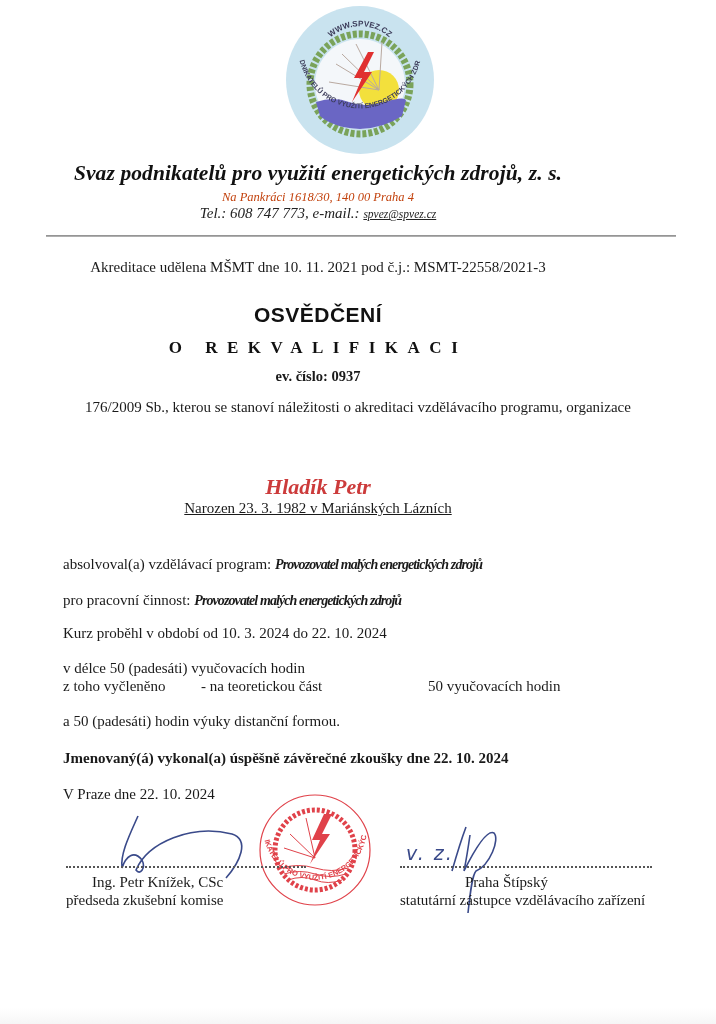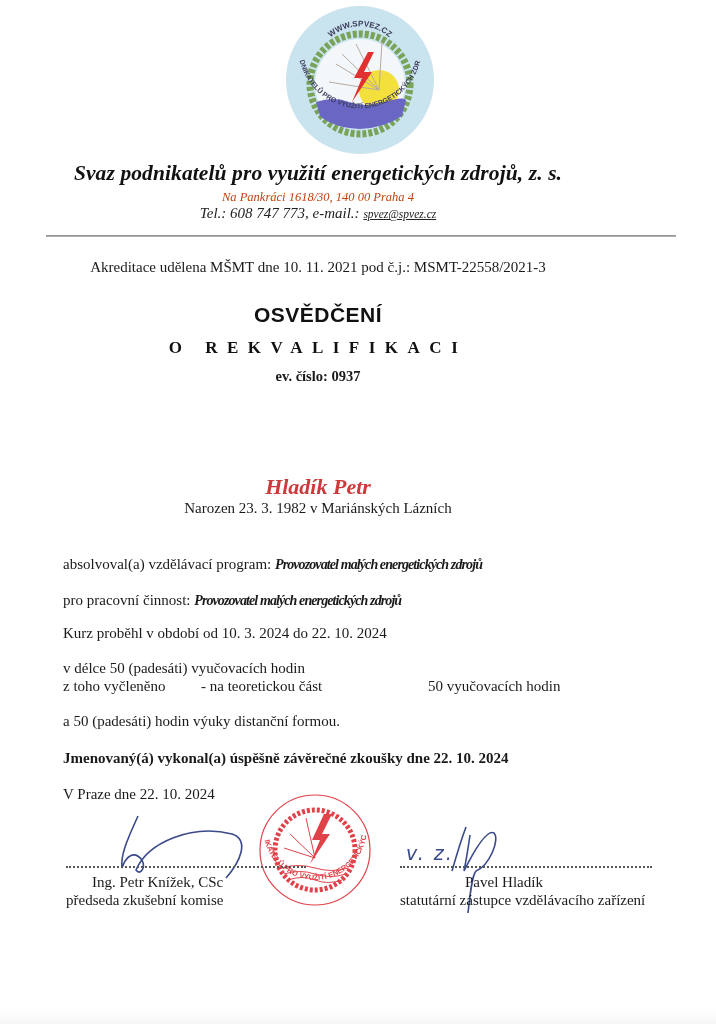--- a/index.html
+++ b/index.html
@@ -17,21 +17,21 @@
     .header-rule { left: 46px; top: 235px; width: 630px; height: 2px; background: linear-gradient(#888, #bbb); }
 
     .accreditation { top: 259px; font-size: 15px; }
     .cert-title { top: 303px; font-family: "Liberation Sans", sans-serif; font-weight: bold; font-size: 21px; letter-spacing: 0.5px; color: #111; }
     .cert-subtitle { top: 338px; font-weight: bold; font-size: 17px; letter-spacing: 9.5px; color: #111; }
     .cert-number { top: 368px; font-weight: bold; font-size: 14.5px; }
 
     .intro { top: 398px; left: 40px; width: 636px; text-align: center; font-size: 15px; line-height: 19px; }
 
     .recipient-name { top: 474px; font-style: italic; font-weight: bold; font-size: 22px; color: #cc3b3b; }
-    .birth { top: 500px; font-size: 15px; }
+    .birth { top: 500px; font-size: 15px; text-decoration: underline; }
 
     .line { left: 63px; font-size: 15px; white-space: nowrap; }
     .line .em { font-style: italic; font-weight: bold; font-size: 14px; letter-spacing: -0.9px; }
     .l-program { top: 556px; }
     .l-activity { top: 592px; }
     .l-period { top: 625px; }
     .l-length { top: 660px; }
     .l-split { top: 678px; }
     .l-split .c2 { position: absolute; left: 138px; }
     .l-split .c3 { position: absolute; left: 365px; }
@@ -96,20 +96,21 @@
   <span>Tel.: 608 747 773, e-mail.: </span><span class="email">spvez@spvez.cz</span>
 </div>
 <div class="abs header-rule"></div>
 
 <div class="abs center accreditation">Akreditace udělena MŠMT dne 10. 11. 2021  pod č.j.: MSMT-22558/2021-3</div>
 <div class="abs center cert-title">OSVĚDČENÍ</div>
 <div class="abs center cert-subtitle">O REKVALIFIKACI</div>
 <div class="abs center cert-number">ev. číslo: 0937</div>
 
 <div class="abs intro">
+  <div>176/2009 Sb., kterou se stanoví náležitosti o akreditaci vzdělávacího programu, organizace</div>
 </div>
 
 <div class="abs center recipient-name">Hladík Petr</div>
 <div class="abs center birth">Narozen 23. 3. 1982 v Mariánských Lázních</div>
 
 <div class="abs line l-program">
   <span>absolvoval(a) vzdělávací program: </span><span class="em">Provozovatel malých energetických zdrojů</span>
 </div>
 <div class="abs line l-activity">
   <span>pro pracovní činnost: </span><span class="em">Provozovatel malých energetických zdrojů</span>
@@ -152,16 +153,16 @@
 <div class="abs vz">v. z.</div>
 <svg id="sig-right" class="abs" viewBox="0 0 140 100">
   <path d="M 66 12 C 60 28, 56 42, 52 56 M 70 20 C 68 34, 66 46, 64 56 C 72 40, 86 14, 94 18 C 100 24, 90 50, 76 56 C 72 60, 70 80, 68 98" fill="none" stroke="#3a4a8a" stroke-width="1.6"></path>
 </svg>
 
 <div class="abs dots dots-left"></div>
 <div class="abs dots dots-right"></div>
 
 <div class="abs sig-name sig-left-name">Ing. Petr Knížek, CSc</div>
 <div class="abs sig-name sig-left-role">předseda zkušební komise</div>
-<div class="abs sig-name sig-right-name">Pavel Hladík</div>
+<div class="abs sig-name sig-right-name">Praha Štípský</div>
 <div class="abs sig-name sig-right-role">statutární zástupce  vzdělávacího zařízení</div>
 
 <div class="abs bottom-fade"></div>
 
 </body></html>

